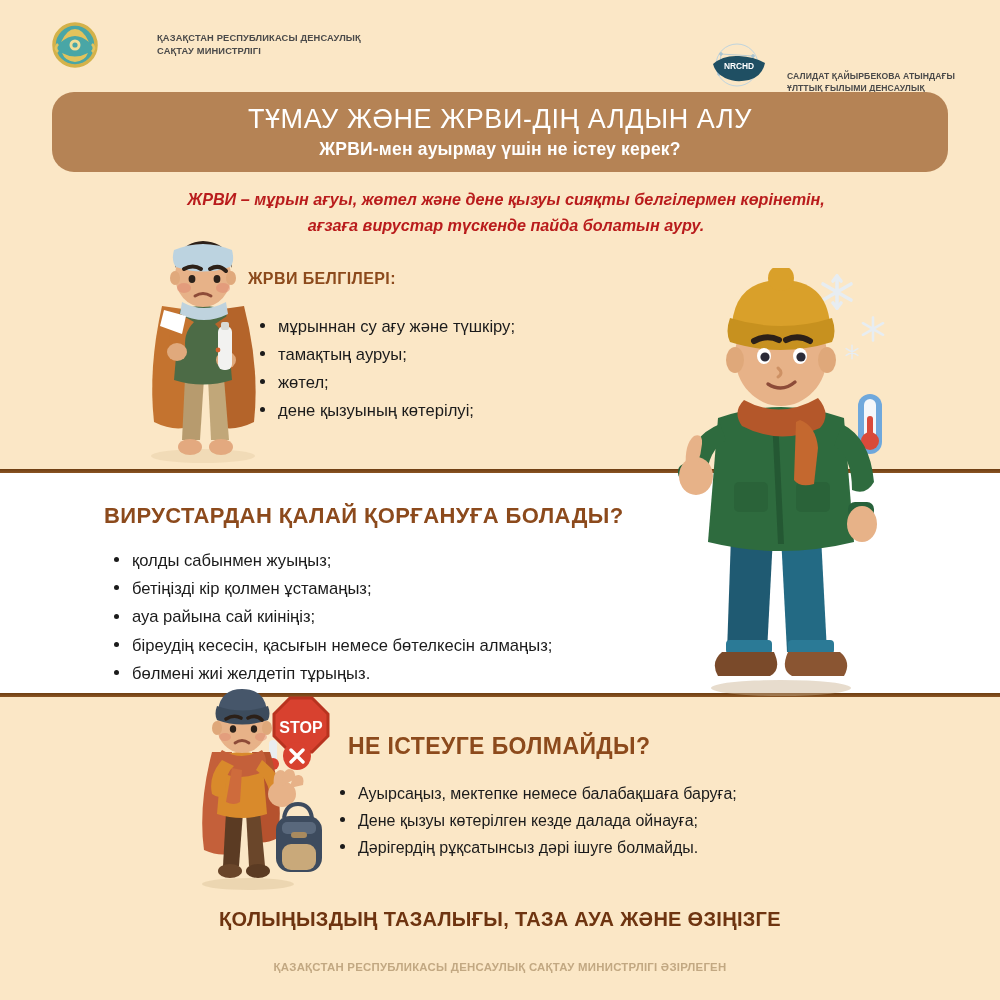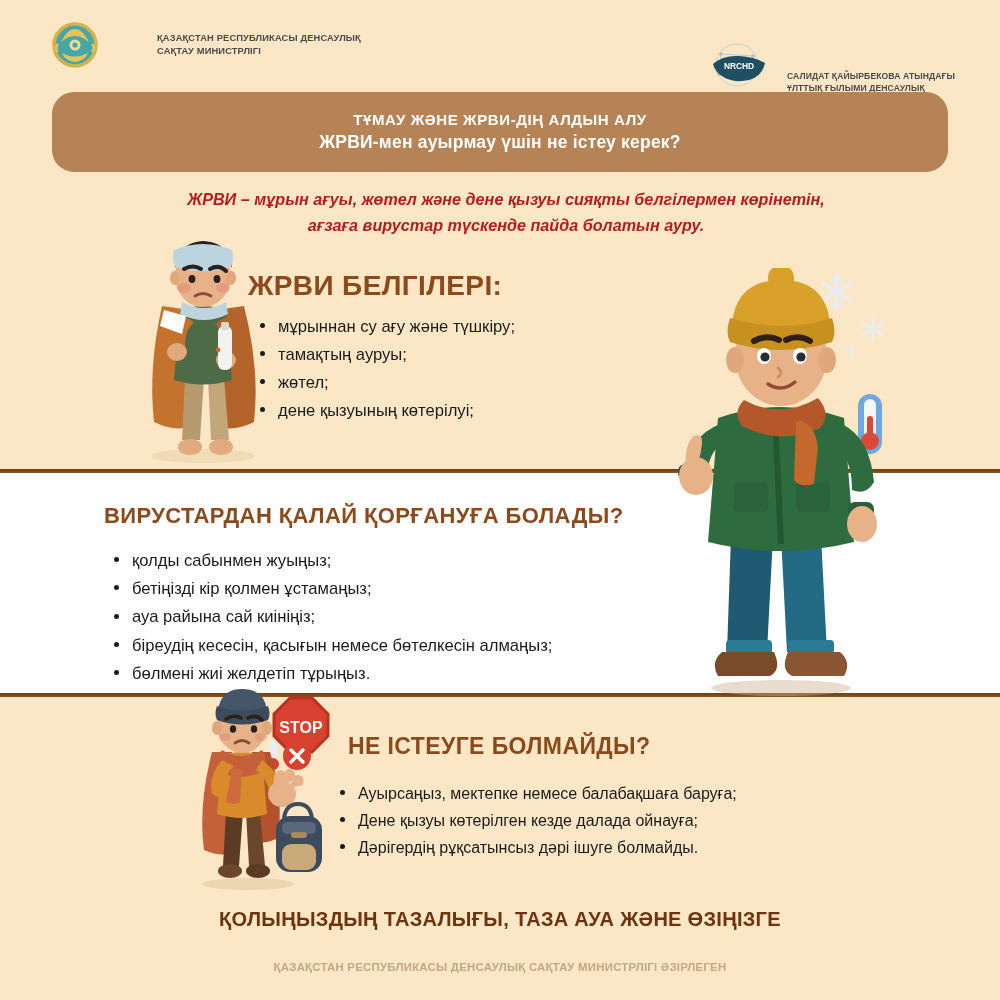--- a/index.html
+++ b/index.html
@@ -39,38 +39,38 @@
   }
 
   
   .banner {
     position:absolute; left:52px; top:92px; width:896px; height:80px;
     background:#B58355; border-radius:22px;
     display:flex; flex-direction:column; align-items:center; justify-content:center;
     gap:4px;
   }
   .banner-title {
-    color:#FFFFFF; font-size:15px; font-weight:bold; letter-spacing:.6px; text-align:left;
+    color:#FFFFFF; font-size:27px; font-weight:normal; letter-spacing:.6px; text-align:left;
   }
   .banner-sub {
     color:#FFFFFF; font-size:17.5px; font-weight:bold; letter-spacing:.2px; text-align:center;
   }
 
   
   .intro {
     position:absolute; left:180px; top:186px; width:652px;
     text-align:center; font-style:italic; font-weight:bold;
     font-size:16.2px; line-height:1.62; color:#b91c1c;
   }
 
   
   .sec-head {
     font-weight:bold; color:#8C4A1C; letter-spacing:.4px;
   }
-  .head-symptoms { position:absolute; left:248px; top:270px; font-size:28px; }
+  .head-symptoms { position:absolute; left:248px; top:270px; font-size:16px; }
   .head-protect  { position:absolute; left:104px; top:503px; font-size:22px; }
   .head-avoid    { position:absolute; left:348px; top:733px; font-size:23px; }
 
   
   ul.blist { list-style:none; }
   ul.blist li {
     position:relative; padding-left:22px; color:#1B1B1B;
   }
   ul.blist li::before {
     content:""; position:absolute; left:4px; top:.62em;

